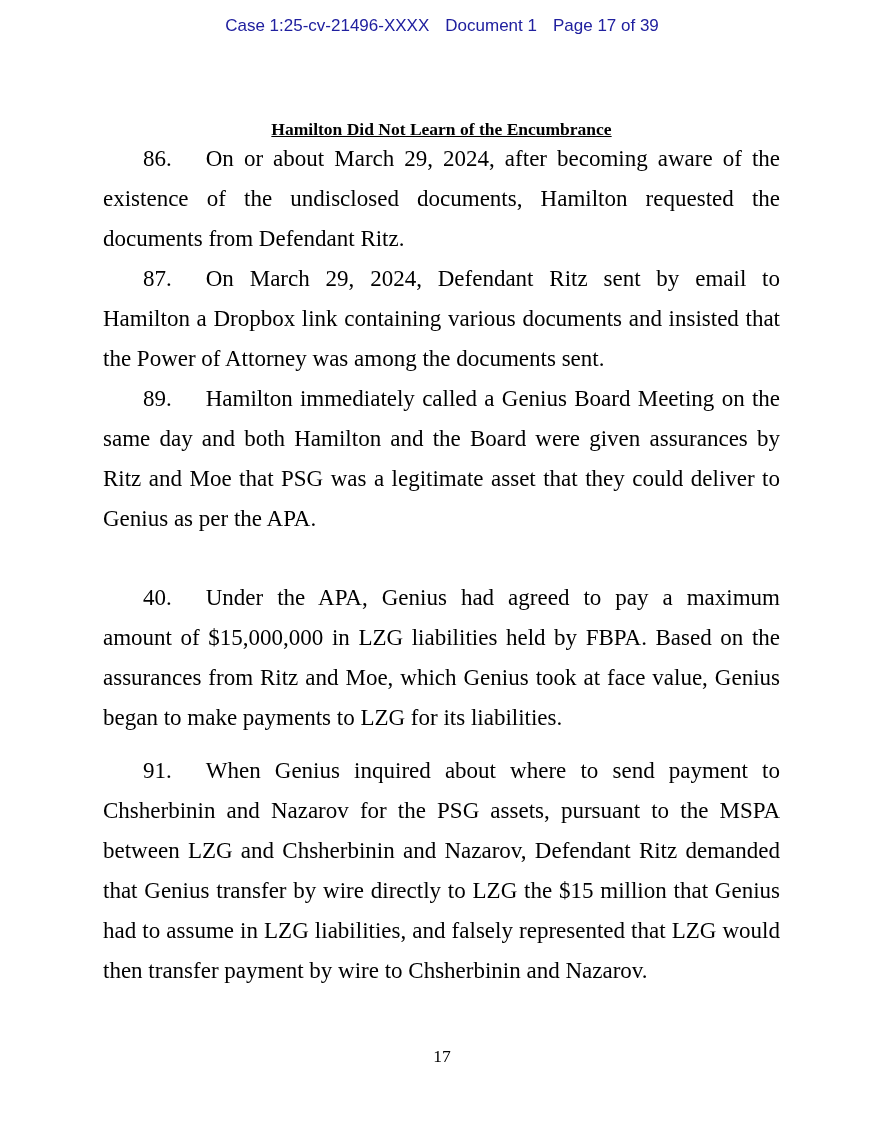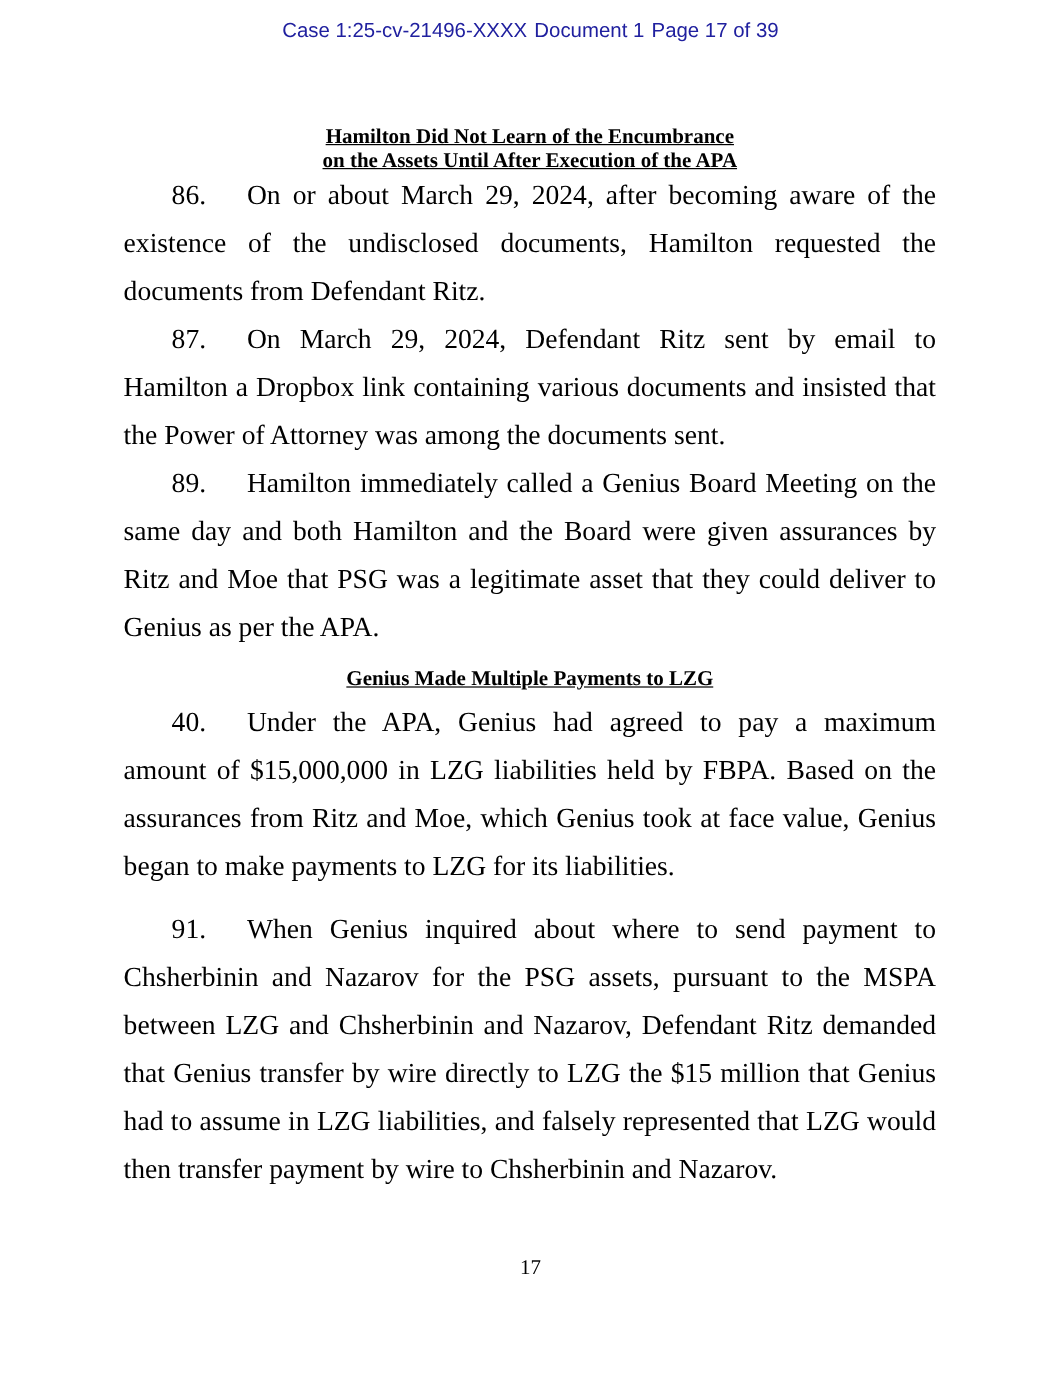--- a/index.html
+++ b/index.html
@@ -12,29 +12,29 @@
     color: #000000;
     overflow: hidden;
   }
   .case-header {
     position: absolute;
     top: 16px;
     left: 0;
     right: 0;
     display: flex;
     justify-content: center;
-    gap: 6px;
+    gap: 16px;
     font-family: "Liberation Sans", sans-serif;
     font-size: 17px;
     color: #20209f;
     white-space: nowrap;
   }
   .content {
     position: absolute;
-    top: 103px;
+    top: 119px;
     left: 103px;
     width: 677px;
   }
   .section-heading {
     text-align: center;
     font-weight: bold;
     font-size: 17.5px;
     line-height: 20px;
   }
   .section-heading .hline {
@@ -70,32 +70,31 @@
 <div class="case-header">
   <span>Case 1:25-cv-21496-XXXX</span>
   <span>Document 1</span>
   <span>Page 17 of 39</span>
 </div>
 
 <div class="content">
 
   <div class="section-heading">
     <span class="hline">Hamilton Did Not Learn of the Encumbrance</span><br>
-    <span class="hline">on the Assets Until After Execution of the APA</span>
   </div>
 
   <p class="para"><span>86.</span><span class="ptab"></span><span>On or about March 29, 2024, after becoming aware of the existence of the undisclosed documents, Hamilton requested the documents from Defendant Ritz.</span></p>
 
   <p class="para"><span>87.</span><span class="ptab"></span><span>On March 29, 2024, Defendant Ritz sent by email to Hamilton a Dropbox link containing various documents and insisted that the Power of Attorney was among the documents sent.</span></p>
 
 
   <p class="para"><span>89.</span><span class="ptab"></span><span>Hamilton immediately called a Genius Board Meeting on the same day and both Hamilton and the Board were given assurances by Ritz and Moe that PSG was a legitimate asset that they could deliver to Genius as per the APA.</span></p>
 
   <div class="section-heading heading-2">
-    <span class="hline">Genius Made Multiple Payments to LZG</span><br>
+    <br>
   </div>
 
   <p class="para"><span>40.</span><span class="ptab"></span><span>Under the APA, Genius had agreed to pay a maximum amount of $15,000,000 in LZG liabilities held by FBPA. Based on the assurances from Ritz and Moe, which Genius took at face value, Genius began to make payments to LZG for its liabilities.</span></p>
 
   <p class="para para-91"><span>91.</span><span class="ptab"></span><span>When Genius inquired about where to send payment to Chsherbinin and Nazarov for the PSG assets, pursuant to the MSPA between LZG and Chsherbinin and Nazarov, Defendant Ritz demanded that Genius transfer by wire directly to LZG the $15 million that Genius had to assume in LZG liabilities, and falsely represented that LZG would then transfer payment by wire to Chsherbinin and Nazarov.</span></p>
 
 </div>
 
 <div class="page-footer">17</div>
 

